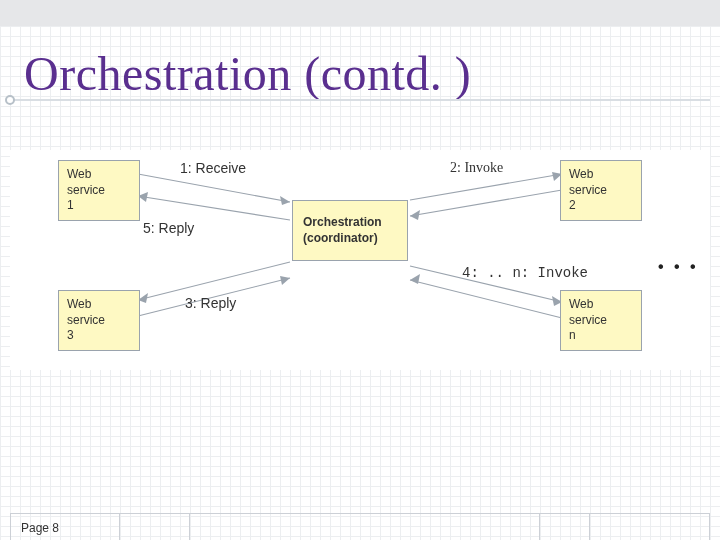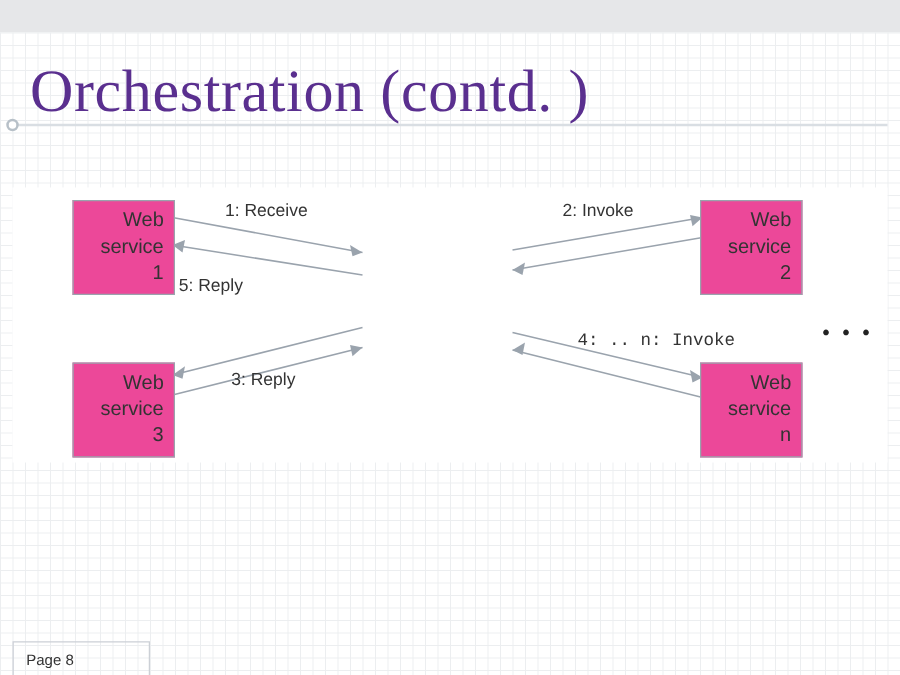--- a/index.html
+++ b/index.html
@@ -47,25 +47,25 @@
     border-radius: 50%;
     background: #fff;
   }
   .diagram {
     position: absolute;
     left: 10px; right: 10px; top: 150px; height: 220px;
     background: #fff;
   }
   .node {
     position: absolute;
-    background: #ec4899;
+    background: #fef9c3;
     border: 1px solid #9aa3ad;
     padding: 6px 8px;
-    text-align: right;
-    font-size: 16px;
+    text-align: left;
+    font-size: 12px;
     color: #333;
     line-height: 1.3;
   }
   .center-node {
     font-weight: bold;
   }
   .lbl {
     position: absolute;
     font-size: 14px;
     color: #333;
@@ -85,21 +85,20 @@
   }
   .arrow-head {
     fill: #9aa3ad;
   }
   .footer {
     position: absolute;
     left: 10px; bottom: 10px;
     display: flex;
     width: 700px;
     height: 17px;
-    flex-direction: column;
   }
   .footer-cell {
     border: 1px solid #ccd0d6;
     height: 30px;
   }
   .footer-page {
     width: 110px;
     font-family: Verdana, Arial, sans-serif;
     font-size: 12px;
     color: #333;
@@ -162,23 +161,27 @@
   <div class="node" style="left:48px; top:140px; width:82px;">
     <div>Web service</div>
     <div>3</div>
   </div>
 
   <div class="node" style="left:550px; top:140px; width:82px;">
     <div>Web service</div>
     <div>n</div>
   </div>
 
+  <div class="node center-node" style="left:282px; top:50px; width:116px; padding:14px 10px;">
+    <div>Orchestration</div>
+    <div>(coordinator)</div>
+  </div>
 
   <div class="lbl" style="left:170px; top:10px;">1: Receive</div>
-  <div class="lbl" style="left:440px; top:10px;">2: Invoke</div>
+  <div class="lbl" style="left:440px; top:10px;font-family:Liberation Serif, serif;">2: Invoke</div>
   <div class="lbl" style="left:133px; top:70px;">5: Reply</div>
   <div class="lbl" style="left:175px; top:145px;">3: Reply</div>
   <div class="lbl" style="left:452px; top:115px;font-family:Liberation Mono, monospace;">4: .. n: Invoke</div>
 
   <div class="dots" style="left:648px; top:108px;">• • •</div>
 </div>
 
 <div class="footer">
   <div class="footer-cell footer-page">Page 8</div>
   <div class="footer-cell footer-spacer1"></div>

